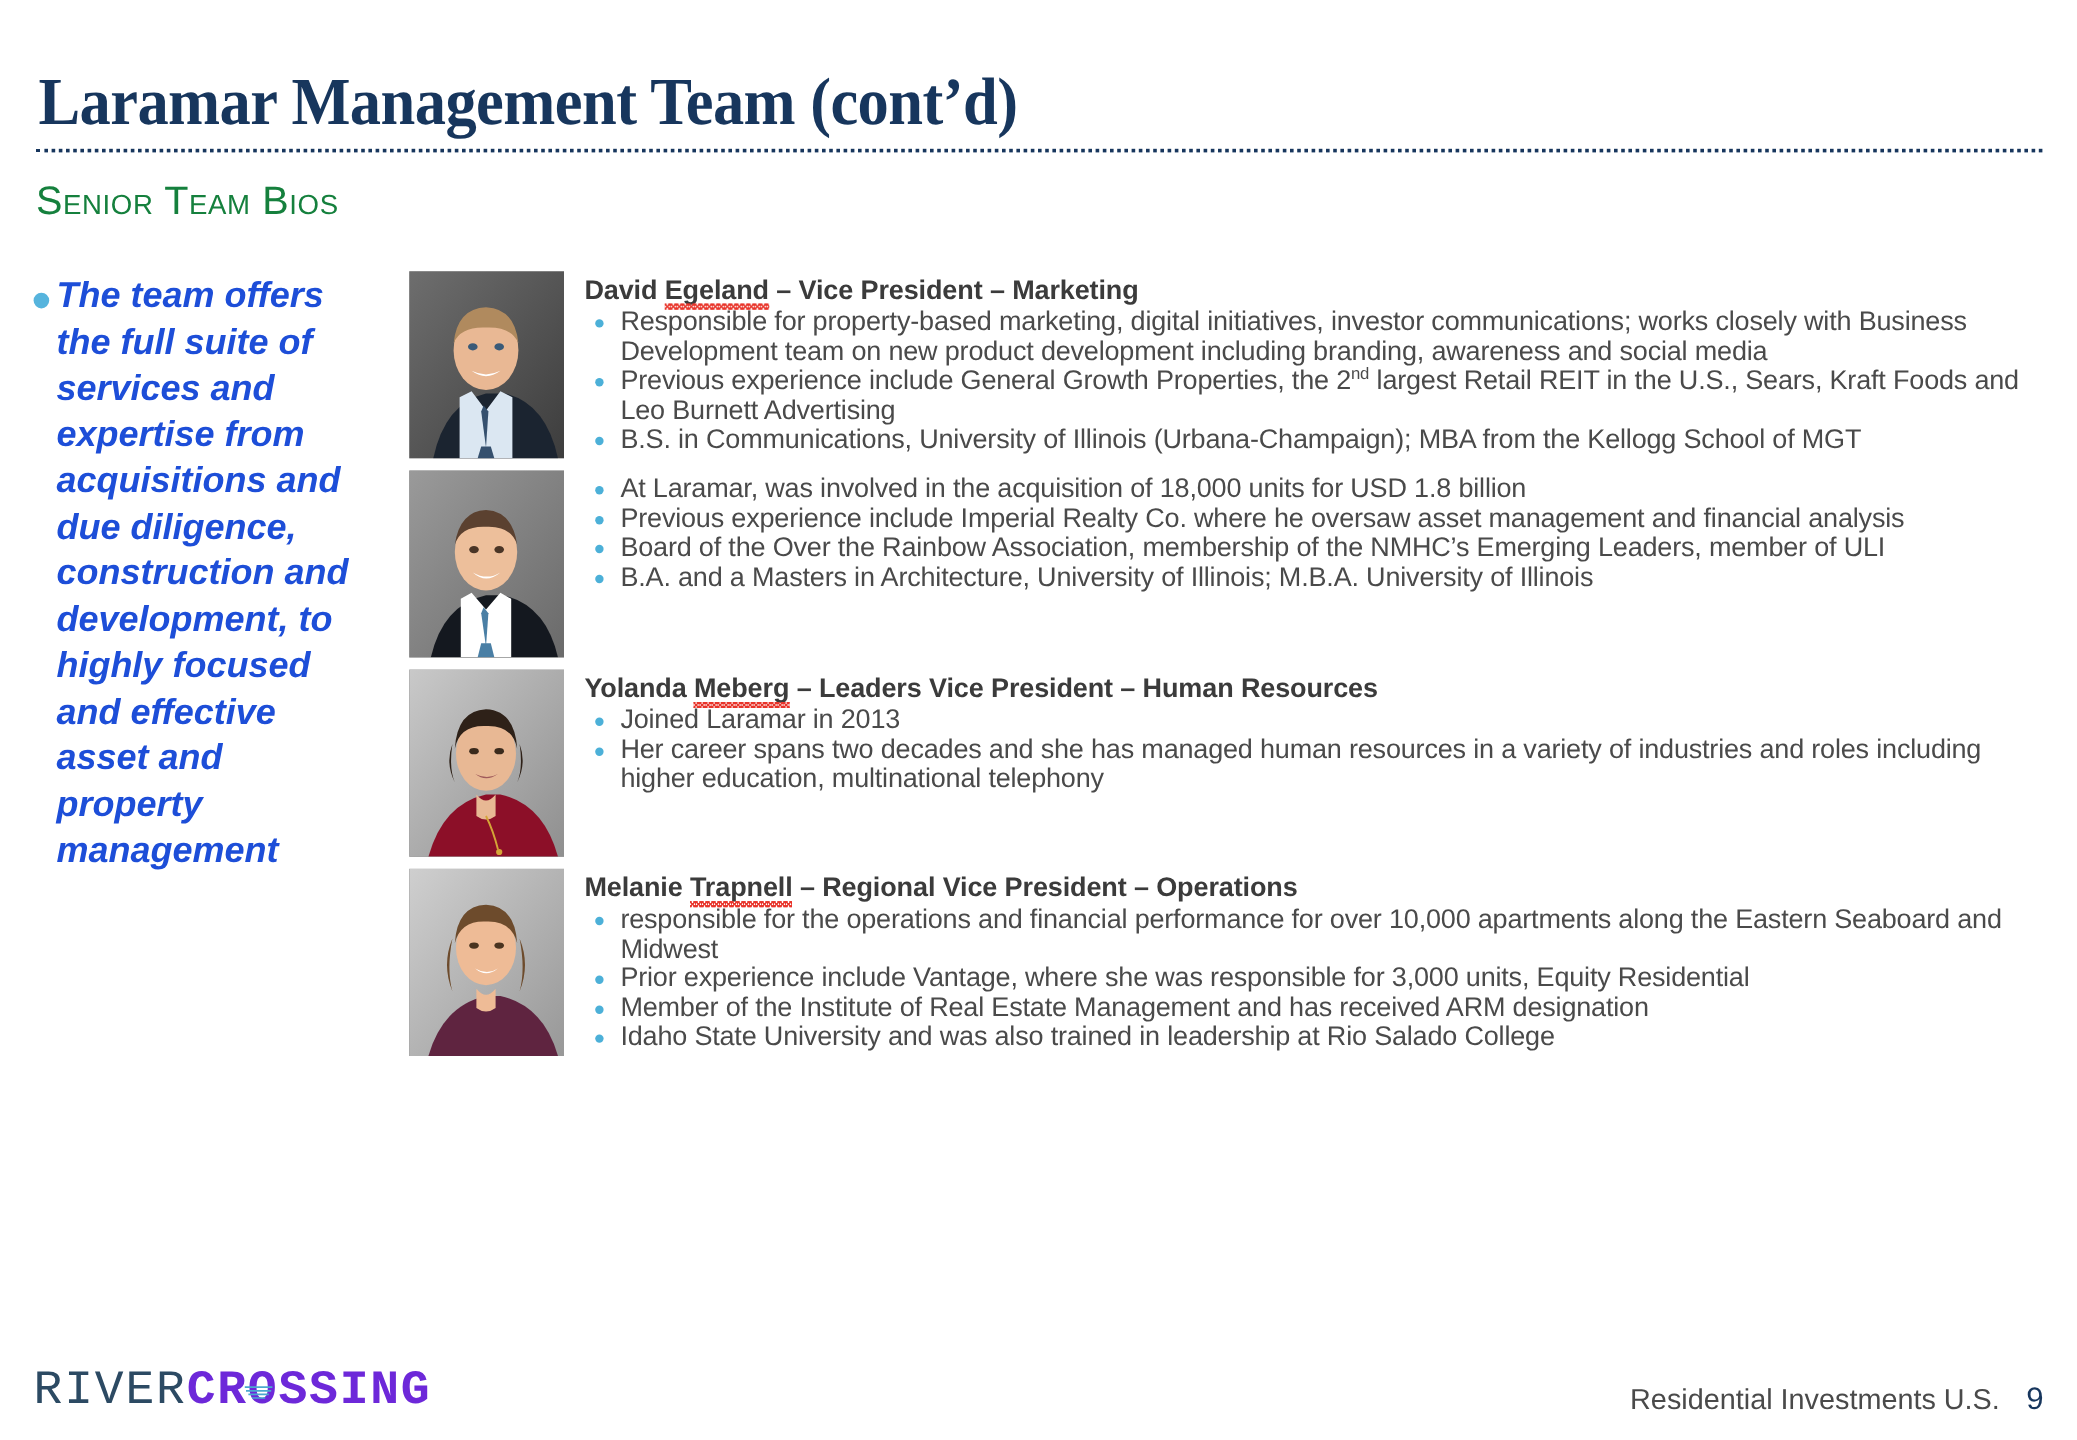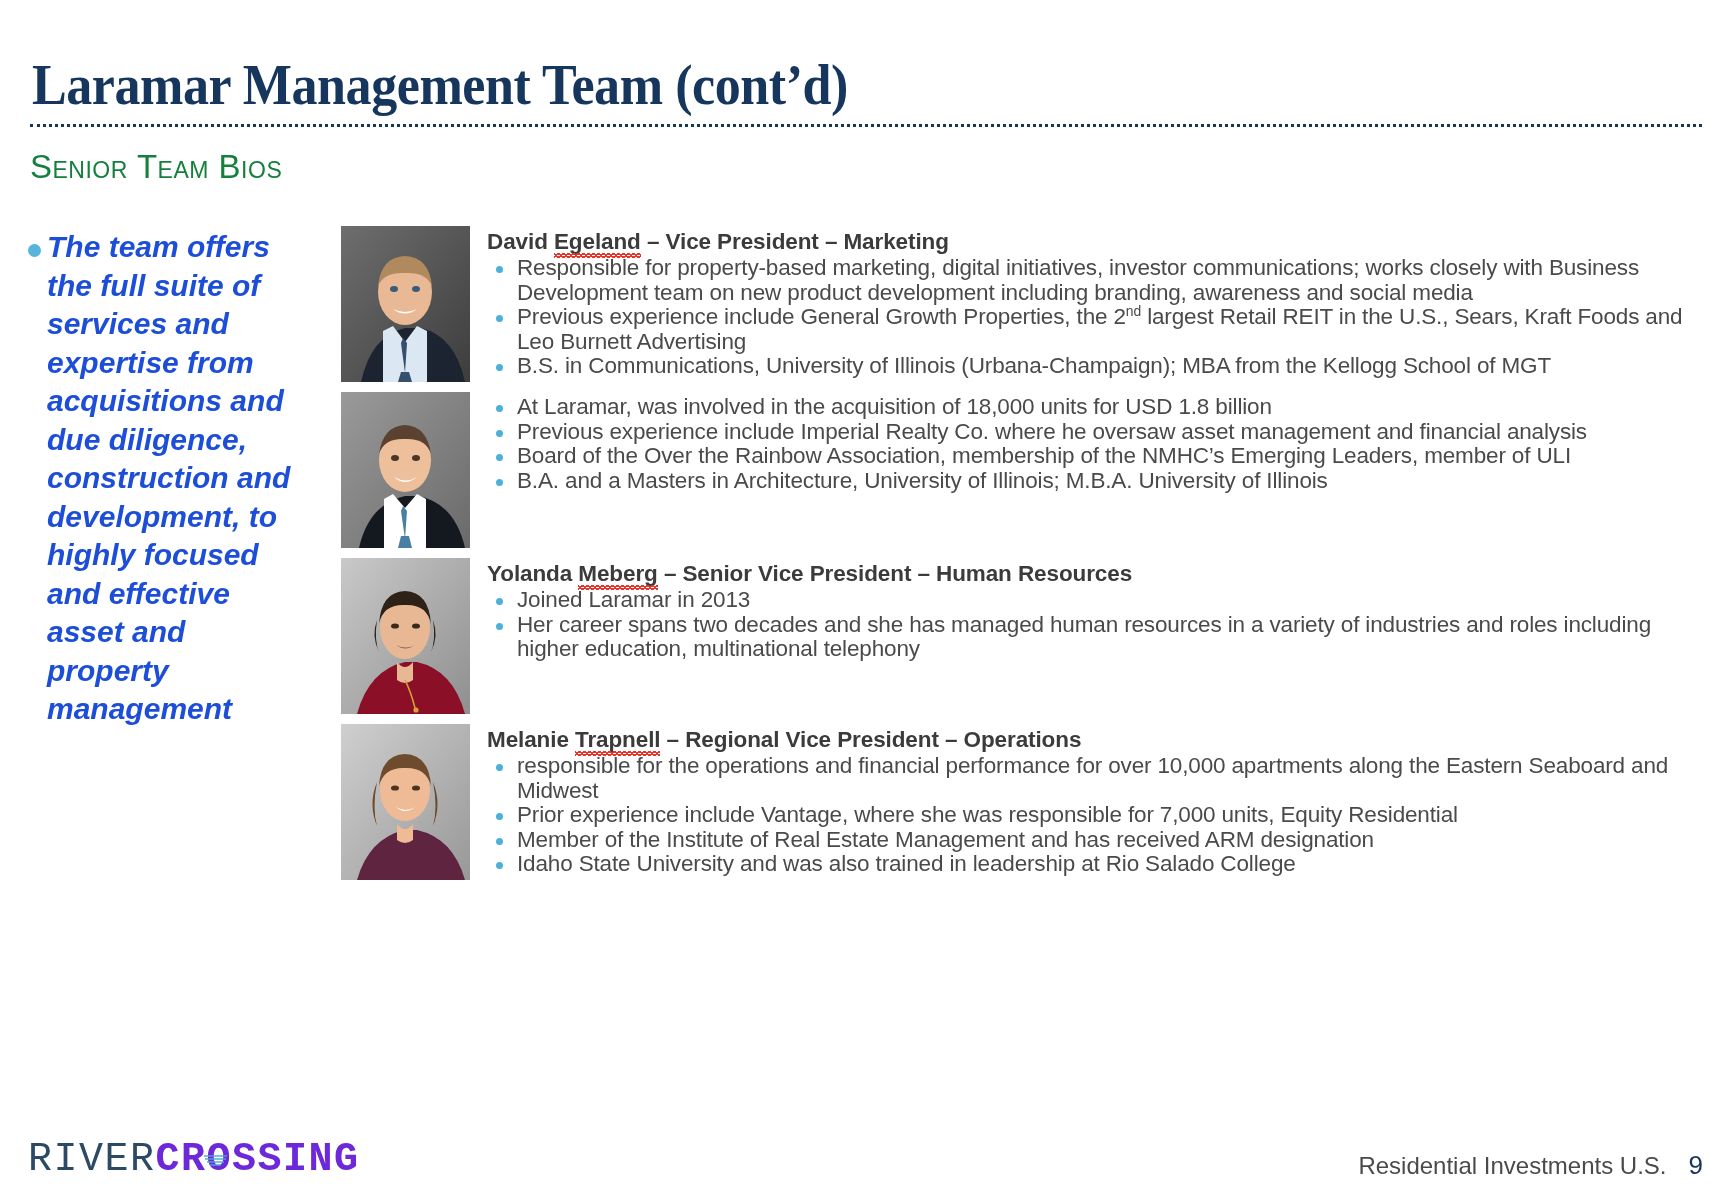--- a/index.html
+++ b/index.html
@@ -303,21 +303,21 @@
         <path d="M38 66 q2 -32 26 -33 q24 1 26 33 q-4 -20 -26 -19 q-22 -1 -26 19 z" fill="#2e2118"></path>
         <path d="M36 62 q-3 20 2 32 q-8 -16 -2 -32 z" fill="#2e2118"></path>
         <path d="M92 62 q3 20 -2 32 q8 -16 2 -32 z" fill="#2e2118"></path>
         <ellipse cx="54" cy="68" rx="4" ry="2.6" fill="#3a2a1c"></ellipse>
         <ellipse cx="75" cy="68" rx="4" ry="2.6" fill="#3a2a1c"></ellipse>
         <path d="M55 87 q9 7 19 0 q-9 5 -19 0 z" fill="#a05a5a"></path>
       </svg>
     </div>
     <div class="bio-body">
       <div class="bio-name">
-        <span>Yolanda </span><span style="position:relative;display:inline-block;"><span>Meberg</span><span class="squiggle" style="left:0;right:0;"></span></span><span> – Senior Vice President – Human Resources</span>
+        <span>Yolanda </span><span style="position:relative;display:inline-block;"><span>Meberg</span><span class="squiggle" style="left:0;right:0;"></span></span><span> – Leaders Vice President – Human Resources</span>
       </div>
       <ul class="bio-list">
         <li>Joined Laramar in 2013</li>
         <li>Her career spans two decades and she has managed human resources in a variety of industries and roles including higher education, multinational telephony</li>
       </ul>
     </div>
   </div>
 
   <div class="bio-row">
     <div class="bio-photo">
@@ -339,21 +339,21 @@
         <ellipse cx="75" cy="64" rx="4" ry="2.6" fill="#4a3420"></ellipse>
         <path d="M55 83 q9 8 19 0 q-9 6 -19 0 z" fill="#ffffff"></path>
       </svg>
     </div>
     <div class="bio-body">
       <div class="bio-name">
         <span>Melanie </span><span style="position:relative;display:inline-block;"><span>Trapnell</span><span class="squiggle" style="left:0;right:0;"></span></span><span> – Regional Vice President – Operations</span>
       </div>
       <ul class="bio-list">
         <li> responsible for the operations and financial performance for over 10,000 apartments along the Eastern Seaboard and Midwest</li>
-        <li>Prior experience include Vantage, where she was responsible for 7,000 units, Equity Residential</li>
+        <li>Prior experience include Vantage, where she was responsible for 3,000 units, Equity Residential</li>
         <li>Member of the Institute of Real Estate Management and has received ARM designation</li>
         <li> Idaho State University and was also trained in leadership at Rio Salado College</li>
       </ul>
     </div>
   </div>
 
 </div>
 
 <div class="logo">
   <span class="logo-river">RIVER</span>

